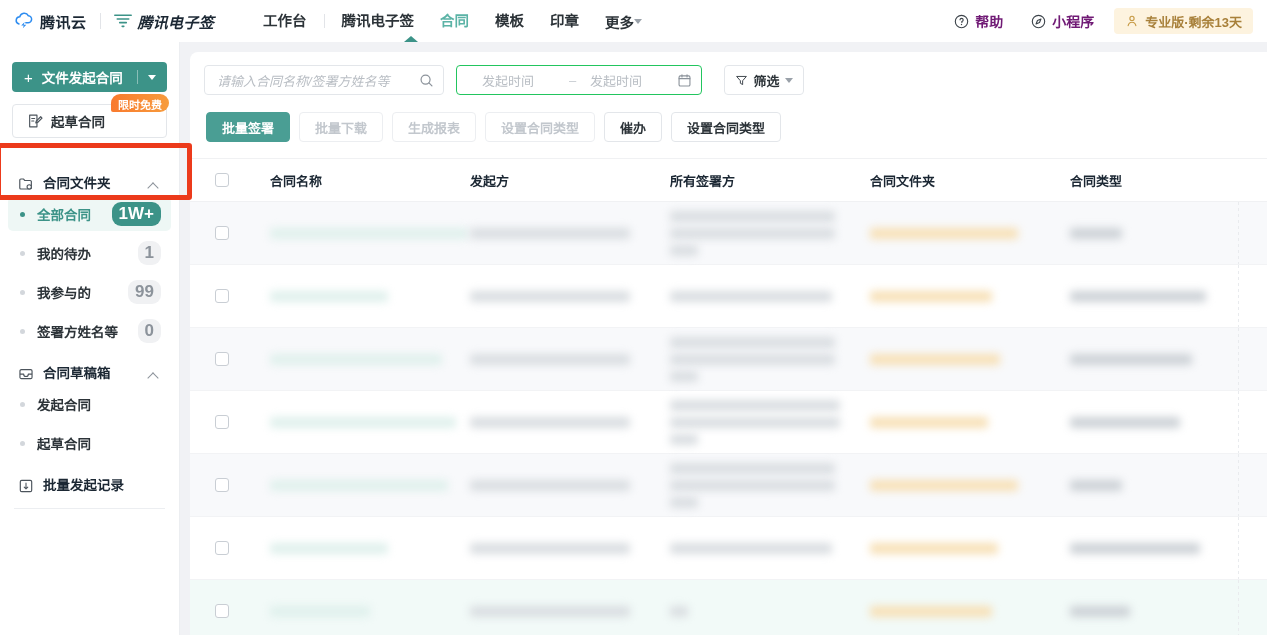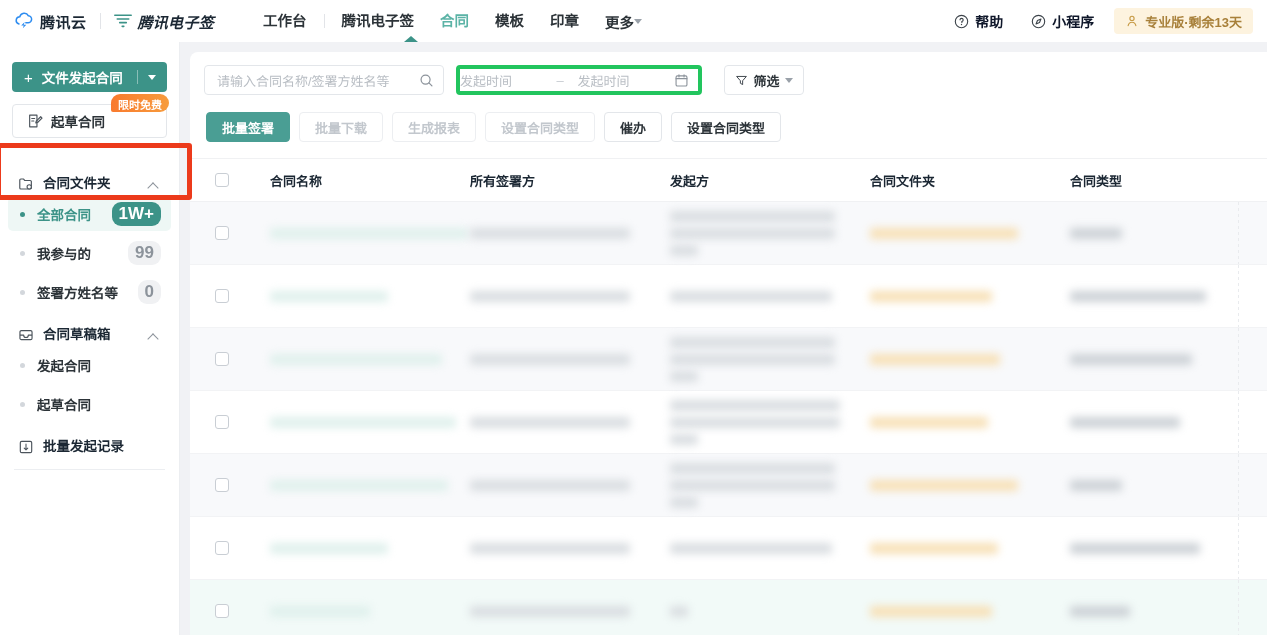--- a/index.html
+++ b/index.html
@@ -44,21 +44,21 @@
   }
   .tab-pointer {
     position: absolute; left: 404px; top: 36px;
     width: 0; height: 0;
     border-left: 7px solid transparent; border-right: 7px solid transparent;
     border-bottom: 6px solid #3c9388;
     z-index: 7;
   }
   .nav-right { margin-left: auto; display: flex; align-items: center; margin-right: 14px; gap: 0; }
   .nav-tool { display: flex; align-items: center; gap: 6px; padding: 0 14px; cursor: pointer; }
-  .nav-tool-label { font-size: 14px; color: #0f172a; font-weight: 700; }
+  .nav-tool-label { font-size: 14px; color: #701a75; font-weight: 700; }
   .pro-badge {
     display: flex; align-items: center; gap: 6px;
     background: #fdf3df; border-radius: 4px;
     height: 26px; padding: 0 11px; margin-left: 6px; cursor: pointer;
   }
   .pro-badge-text { font-size: 13px; color: #a8803a; font-weight: 700; white-space: nowrap; }
 
   
   .sidebar {
     position: absolute; left: 0; top: 42px;
@@ -142,25 +142,25 @@
     border-radius: 8px 0 0 0;
     overflow: hidden;
     z-index: 1;
   }
   .filter-row { display: flex; align-items: center; padding: 13px 0 0 14px; gap: 12px; }
   .search-box {
     width: 240px; height: 30px;
     border: 1px solid #e3e6ea; border-radius: 4px;
     display: flex; align-items: center; padding: 0 9px 0 12px; cursor: text;
   }
-  .search-ph { font-size: 13px; color: #b9bec4; flex: 1; white-space: nowrap; }
+  .search-ph { font-size: 13px; color: #b9bec4; flex: 1; white-space: nowrap; font-style: italic; }
   .date-box {
     width: 246px; height: 30px;
-    border: 4px solid #22c55e; border-radius: 4px;
-    display: flex; align-items: center; padding: 0 9px 0 0; cursor: pointer;
+    border: 1px solid #22c55e; border-radius: 4px;
+    display: flex; align-items: center; padding: 0 9px 0 25px; cursor: pointer;
   }
   .date-ph { font-size: 13px; color: #b9bec4; white-space: nowrap; }
   .date-dash { color: #c7ccd1; font-size: 13px; margin: 0 14px 0 auto; }
   .date-right { margin-right: auto; }
   .filter-btn {
     width: 80px; height: 30px; margin-left: 10px;
     border: 1px solid #e3e6ea; border-radius: 4px;
     display: flex; align-items: center; justify-content: center; gap: 5px; cursor: pointer;
   }
   .filter-btn-label { font-size: 13px; color: #2c3338; font-weight: 700; }
@@ -316,22 +316,22 @@
     <div class="act-btn">催办</div>
     <div class="act-btn">设置合同类型</div>
   </div>
 
   <div class="table">
     <div class="thead">
       <div class="c-chk">
         <span class="chk"></span>
       </div>
       <div class="th c-1">合同名称</div>
+      <div class="th c-2">发起方</div>
       <div class="th c-3">所有签署方</div>
-      <div class="th c-2">发起方</div>
       <div class="th c-4">合同文件夹</div>
       <div class="th c-5">合同类型</div>
     </div>
     <div id="tbody">
         <div class="trow stripe">
           <div class="c-chk">
             <span class="chk"></span>
           </div>
           <div class="cell c-1">
             <span class="blur teal" style="width: 198px;"></span>
@@ -524,20 +524,25 @@
     <span class="chev-up"></span>
   </div>
 
   <div class="side-item active">
     <span class="dot"></span>
     <span class="side-item-label">全部合同</span>
     <span class="badge teal">1W+</span>
   </div>
   <div class="side-item">
     <span class="dot"></span>
+    <span class="side-item-label">我的待办</span>
+    <span class="badge">1</span>
+  </div>
+  <div class="side-item">
+    <span class="dot"></span>
     <span class="side-item-label">我参与的</span>
     <span class="badge">99</span>
   </div>
   <div class="side-item">
     <span class="dot"></span>
     <span class="side-item-label">签署方姓名等</span>
     <span class="badge">0</span>
   </div>
 
   <div class="side-group">

